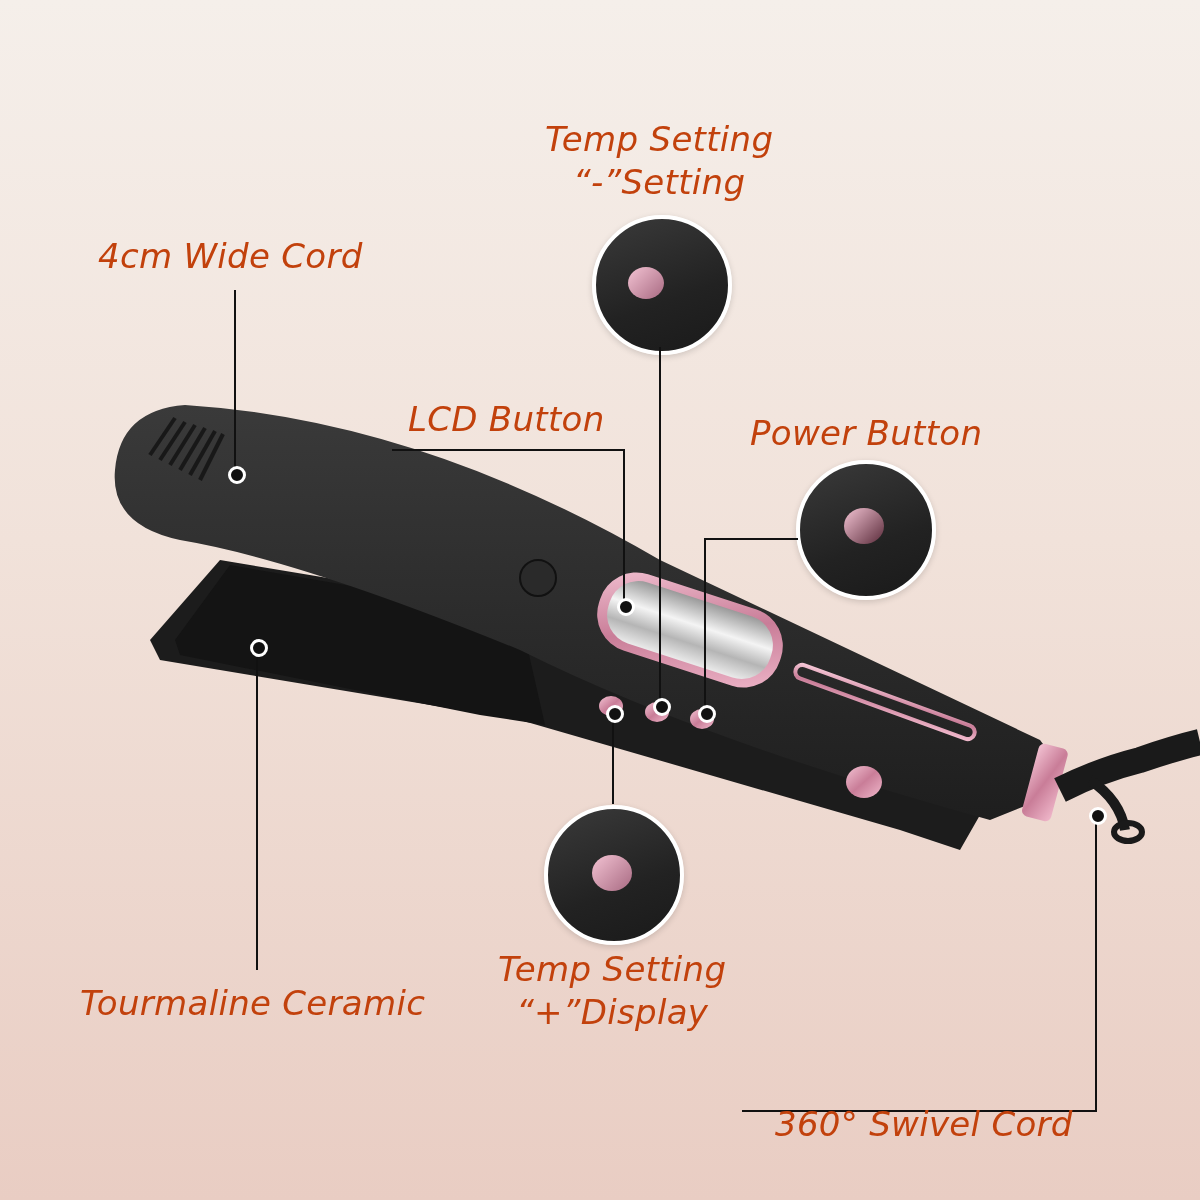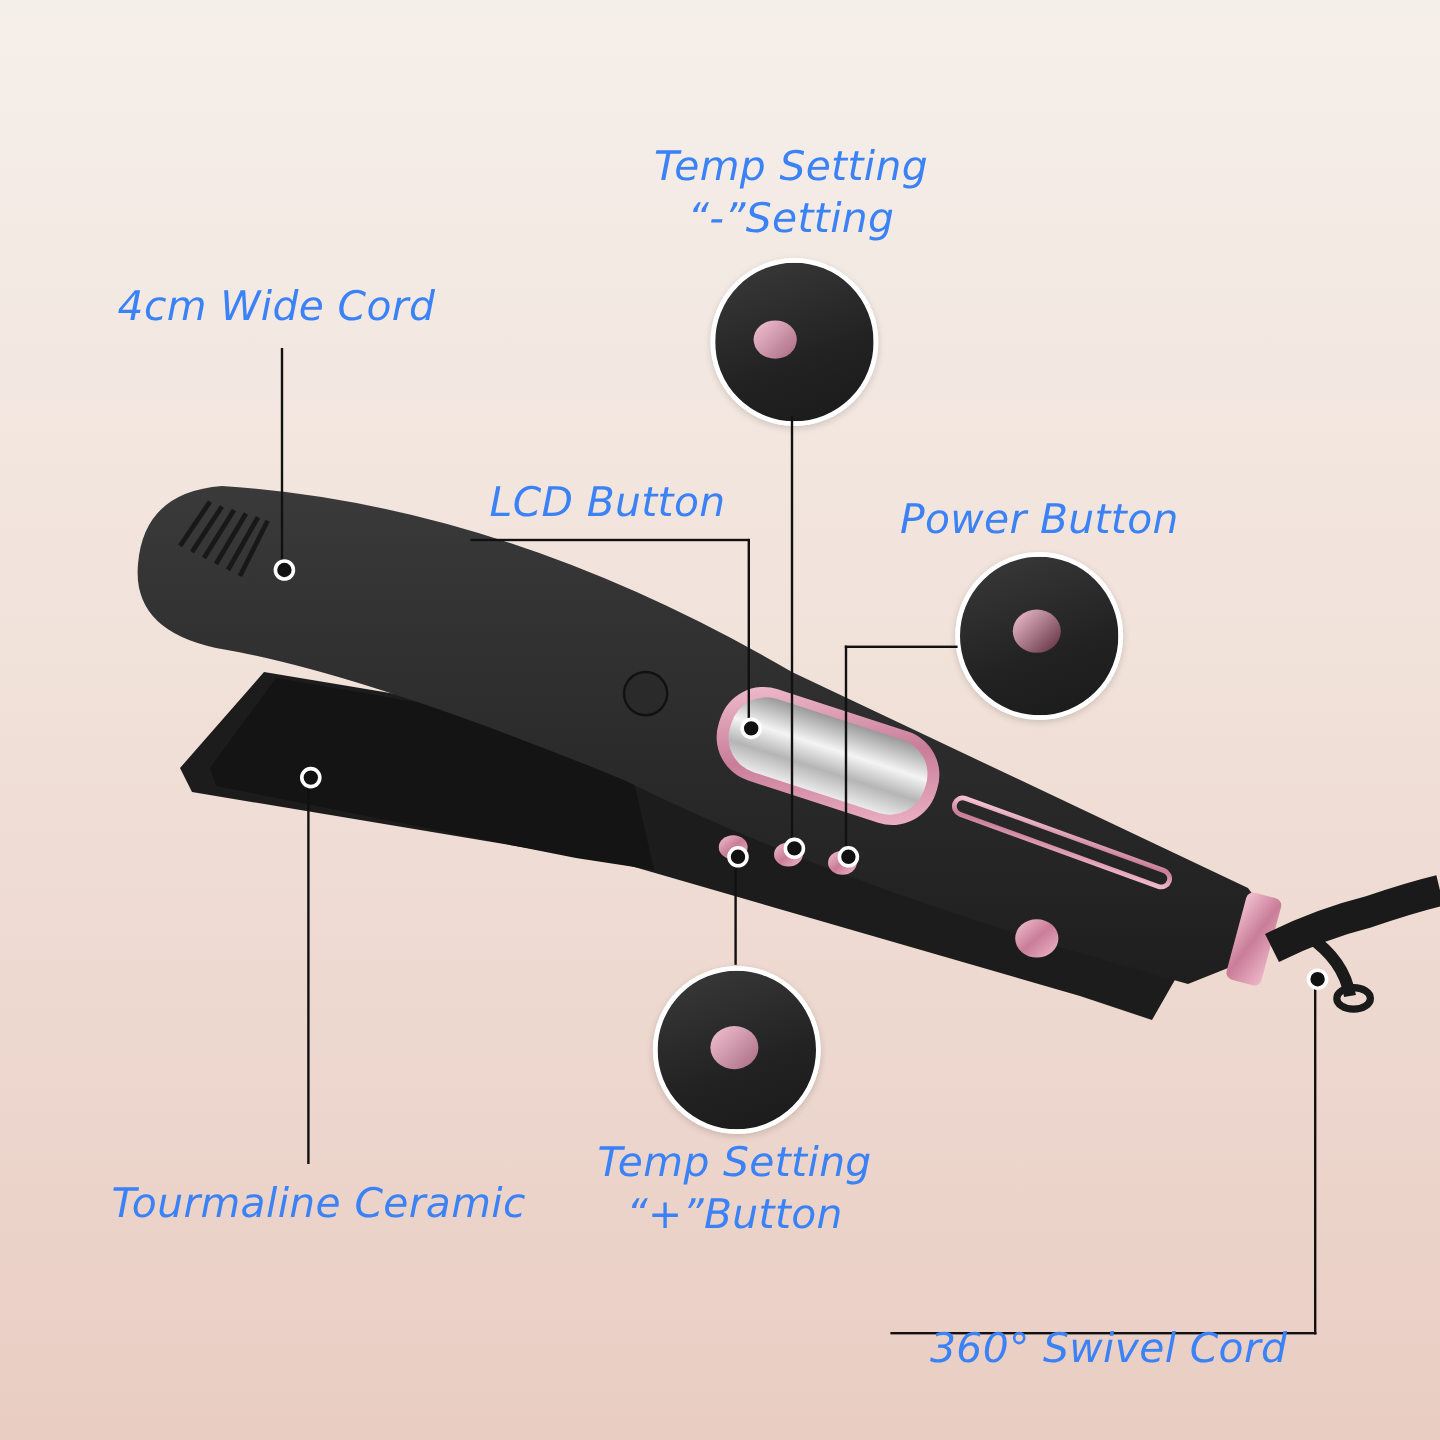--- a/index.html
+++ b/index.html
@@ -1,19 +1,19 @@
 <!DOCTYPE html>
 <html><head>
 <meta charset="utf-8">
 <style>
   html,body{margin:0;padding:0;}
   body{width:1200px;height:1200px;overflow:hidden;position:relative;
     background:linear-gradient(180deg,#f5efea 0%,#f1e2da 45%,#e9cdc3 100%);
     font-family:"DejaVu Sans",sans-serif;}
-  .label{position:absolute;font-style:italic;color:#3b82f6;font-size:34px;line-height:43px;text-align:center;white-space:nowrap;letter-spacing:0.3px;}
+  .label{position:absolute;font-style:italic;color:#c2410c;font-size:34px;line-height:43px;text-align:center;white-space:nowrap;letter-spacing:0.3px;}
   .line{position:absolute;background:#111;}
   .dot{position:absolute;width:12px;height:12px;border-radius:50%;background:#111;border:3px solid #fff;box-sizing:content-box;margin:-9px 0 0 -9px;}
   .inset{position:absolute;border-radius:50%;border:4px solid #fff;overflow:hidden;box-shadow:0 2px 6px rgba(0,0,0,0.15);
     background:linear-gradient(160deg,#3a3a3a 0%,#222 60%,#1a1a1a 100%);}
   svg{position:absolute;left:0;top:0;}
 </style>
 </head>
 <body>
 
 <svg width="1200" height="1200">
@@ -108,20 +108,20 @@
   <div>Temp Setting</div>
   <div>“-”Setting</div>
 </div>
 
 <div class="label" style="left:408px;top:398px;">LCD Button</div>
 
 <div class="label" style="left:750px;top:412px;">Power Button</div>
 
 <div class="label" style="left:498px;top:948px;">
   <div>Temp Setting</div>
-  <div>“+”Button</div>
+  <div>“+”Display</div>
 </div>
 
-<div class="label" style="left:93px;top:982px;">
+<div class="label" style="left:80px;top:982px;">
   <div>Tourmaline Ceramic</div>
 </div>
 
 <div class="label" style="left:775px;top:1063px;margin-top:40px;">360° Swivel Cord</div>
 
 </body></html>

